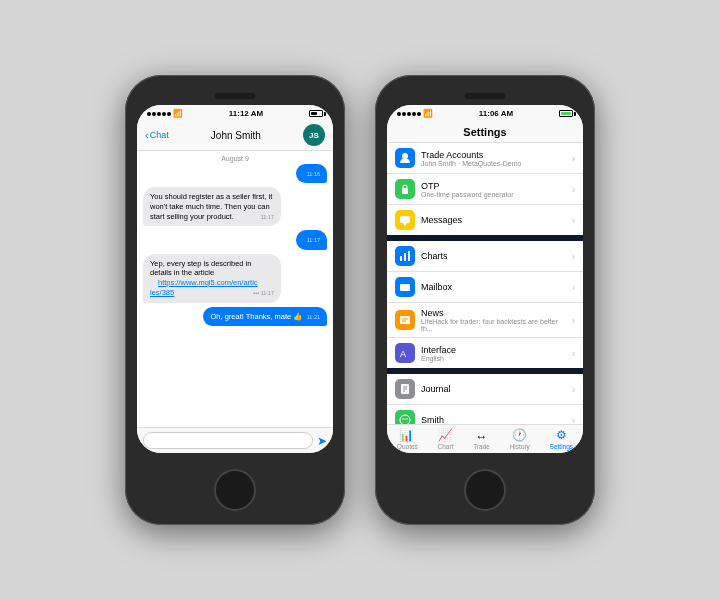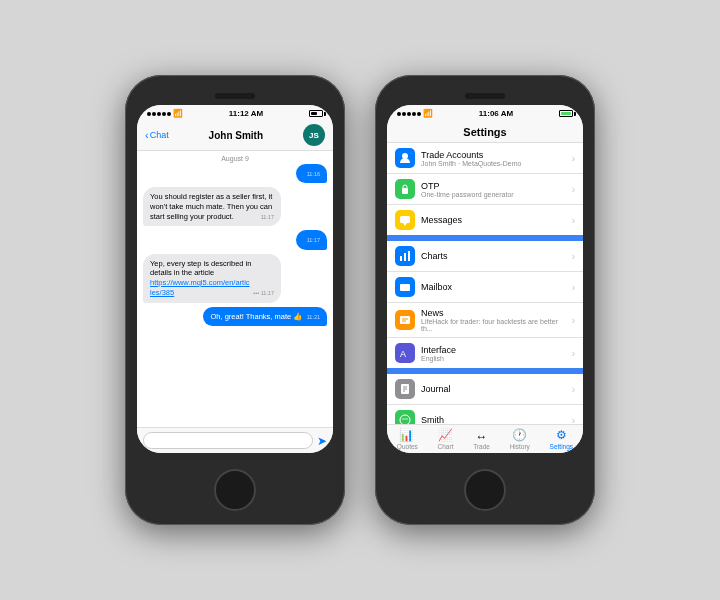--- a/index.html
+++ b/index.html
@@ -121,21 +121,21 @@
     }
     .chat-back {
       color: #007aff;
       font-size: 9px;
       display: flex;
       align-items: center;
       gap: 1px;
     }
     .chat-back-arrow { font-size: 11px; }
     .chat-title-block { text-align: center; }
-    .chat-title-name { font-size: 10px; font-weight: 700; }
+    .chat-title-name { font-size: 10px; font-weight: 400; }
     .chat-avatar {
       width: 22px;
       height: 22px;
       border-radius: 50%;
       background: #0f766e;
       display: flex;
       align-items: center;
       justify-content: center;
       color: #fff;
       font-size: 8px;
@@ -181,20 +181,21 @@
       margin-left: 4px;
       float: right;
       margin-top: 2px;
     }
     .bubble-time.dark {
       color: rgba(0,0,0,0.4);
     }
     .bubble-link {
       color: #007aff;
       text-decoration: underline;
+      margin-left: 8px;
     }
     .chat-input-bar {
       border-top: 1px solid #ddd;
       padding: 4px 6px;
       display: flex;
       align-items: center;
       gap: 4px;
       background: #f8f8f8;
     }
     .chat-input-field {
@@ -214,21 +215,21 @@
     .settings-nav-bar {
       background: #f8f8f8;
       border-bottom: 1px solid #ddd;
       padding: 6px 8px 4px;
       text-align: center;
     }
     .settings-title { font-size: 11px; font-weight: 600; }
     .settings-list {
       flex: 1;
       overflow: hidden;
-      background: #3b82f6;
+      background: #0f172a;
       display: flex;
       flex-direction: column;
       gap: 0;
     }
     .settings-section {
       background: #fff;
       margin-bottom: 6px;
     }
     .settings-row {
       display: flex;
@@ -309,21 +310,21 @@
       <div class="chat-avatar">JS</div>
     </div>
 
     <div class="chat-date">August 9</div>
 
     <div class="chat-messages">
       <div class="bubble bubble-out">
         <span class="bubble-time">11:16</span>
       </div>
       <div class="bubble bubble-in">
-        <span>You should register as a seller first, it won't take much mate. Then you can start selling your product.</span>
+        <span>You should register as a seller first, it won't take much time. Then you can start selling your product.</span>
         <span class="bubble-time dark">11:17</span>
       </div>
       <div class="bubble bubble-out">
         <span class="bubble-time">11:17</span>
       </div>
       <div class="bubble bubble-in">
         <span>Yep, every step is described in details in the article <span class="bubble-link">https://www.mql5.com/en/artic les/385</span></span>
         <span class="bubble-time dark">••• 11:17</span>
       </div>
       <div class="bubble bubble-out">

